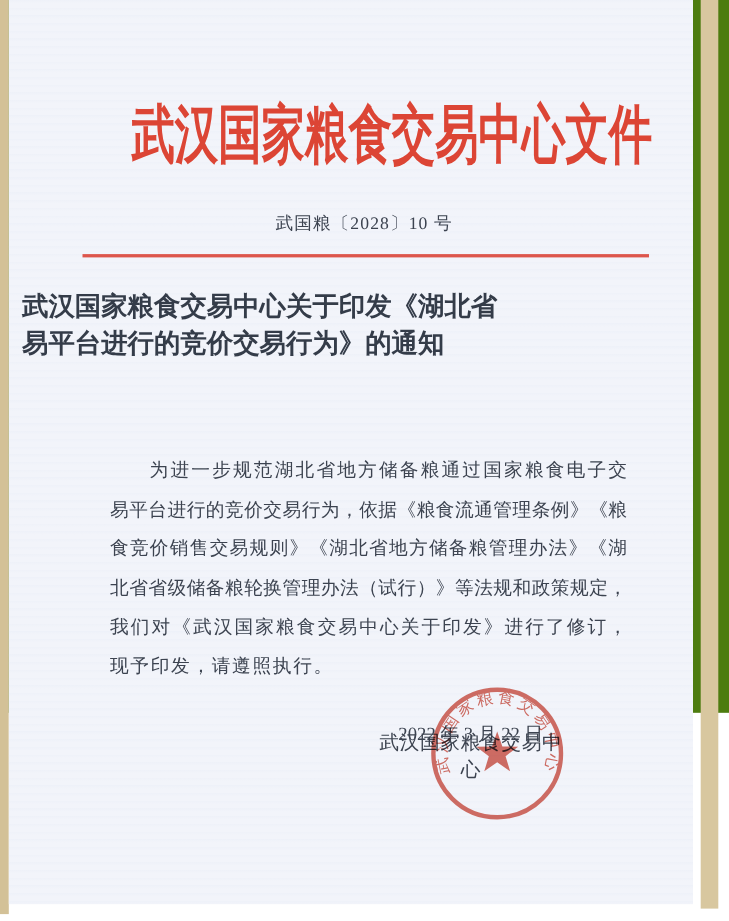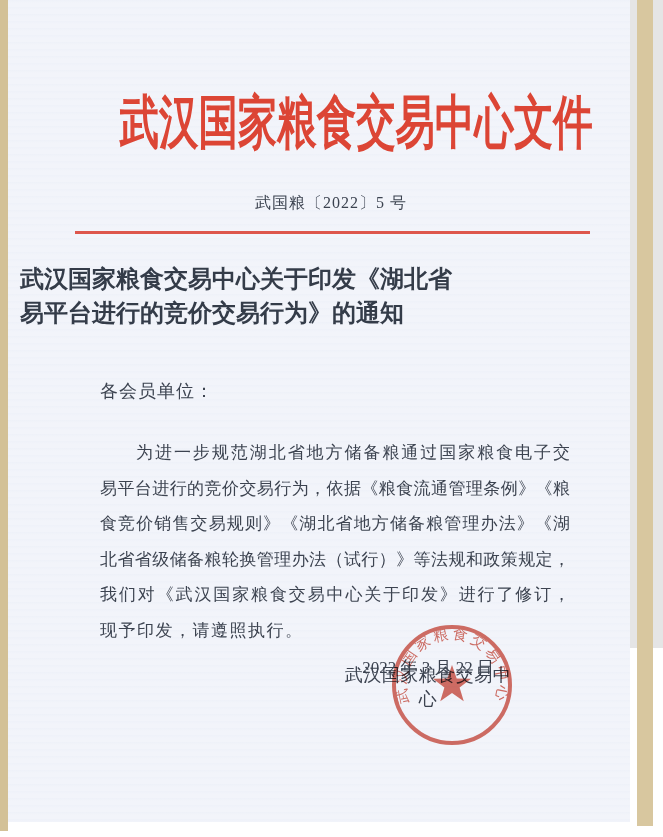--- a/index.html
+++ b/index.html
@@ -2,21 +2,21 @@
 <html><head>
 <meta charset="utf-8">
 <style>
   * { margin: 0; padding: 0; box-sizing: border-box; }
   html, body { background: #ffffff; }
   body {
     width: 663px; height: 837px;
     font-family: "Liberation Serif", "DejaVu Serif", serif;
     position: relative; overflow: hidden;
   }
-  .scan { position: relative; width: 663px; height: 648px; background: #e5e5e5; }
+  .scan { position: relative; width: 663px; height: 648px; background: #4d7c0f; }
   .edge { position: absolute; top: 0; }
   .edge-left  { left: 0; width: 8px;  height: 831px; background: #d3c197; }
   .edge-right { left: 637px; width: 16px; height: 826px; background: #d8c79f; }
   .paper {
     position: absolute; left: 8px; top: 0; width: 622px; height: 822px;
     background-color: #f2f4fa;
     background-image: repeating-linear-gradient(180deg,
       rgba(223,230,243,0.20) 0px, rgba(255,255,255,0) 3px, rgba(255,255,255,0) 7px);
   }
   .banner {
@@ -43,21 +43,21 @@
     color: #3c4350; font-size: 18px; letter-spacing: 1px;
   }
   .bodytext {
     position: absolute; left: 92px; top: 410px; width: 470px;
     color: #3c4350; font-size: 17px;
   }
   .bline {
     height: 35.6px; line-height: 35.6px; white-space: nowrap;
     text-align: justify; text-align-last: justify;
   }
-  .bline.first { text-indent: 36px; margin-top: 25px; }
+  .bline.first { text-indent: 36px; }
   .bline.last  { text-align: left; text-align-last: left; letter-spacing: 1.5px; }
   .signature {
     position: absolute; left: 329px; top: 663px; width: 182px;
     text-align: center; color: #3c4350; font-size: 18px; letter-spacing: 0.5px;
   }
   .sign-date {
     position: absolute; left: 347px; top: 656px; width: 146px;
     text-align: center; color: #3c4350; font-size: 17px;
   }
   .seal {
@@ -69,30 +69,29 @@
 <body>
 
 <div class="scan">
   <div class="edge edge-left"></div>
   <div class="edge edge-right"></div>
 
   <div class="paper">
 
     <div class="banner">武汉国家粮食交易中心文件</div>
 
-    <div class="docnum">武国粮〔2022〕5 号</div>
+    <div class="docnum">武国粮〔2028〕10 号</div>
 
     <div class="redline"></div>
 
     <div class="notice-title">
       <div>武汉国家粮食交易中心关于印发《湖北省</div>
       <div>易平台进行的竞价交易行为》的通知</div>
     </div>
 
-    <div class="salutation">各会员单位：</div>
 
     <div class="bodytext">
       <div class="bline first">为进一步规范湖北省地方储备粮通过国家粮食电子交</div>
       <div class="bline">易平台进行的竞价交易行为，依据《粮食流通管理条例》《粮</div>
       <div class="bline">食竞价销售交易规则》《湖北省地方储备粮管理办法》《湖</div>
       <div class="bline">北省省级储备粮轮换管理办法（试行）》等法规和政策规定，</div>
       <div class="bline">我们对《武汉国家粮食交易中心关于印发》进行了修订，</div>
       <div class="bline last">现予印发，请遵照执行。</div>
     </div>
 

